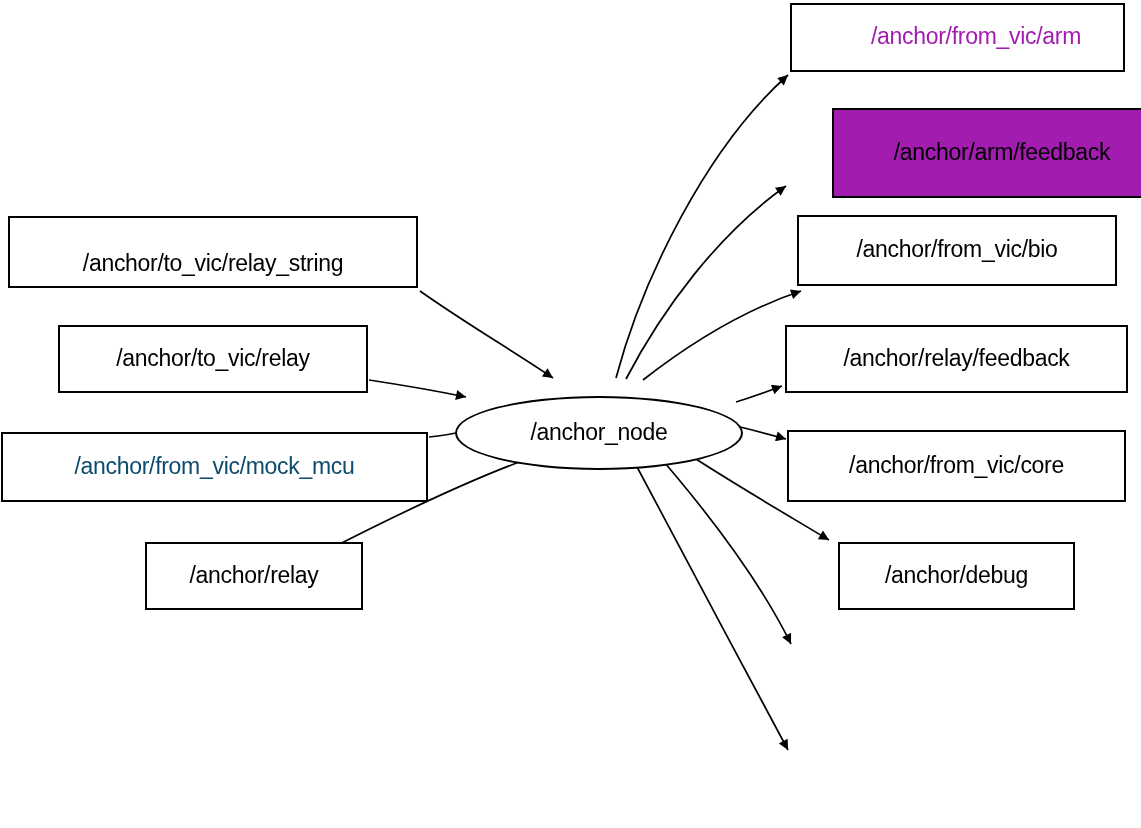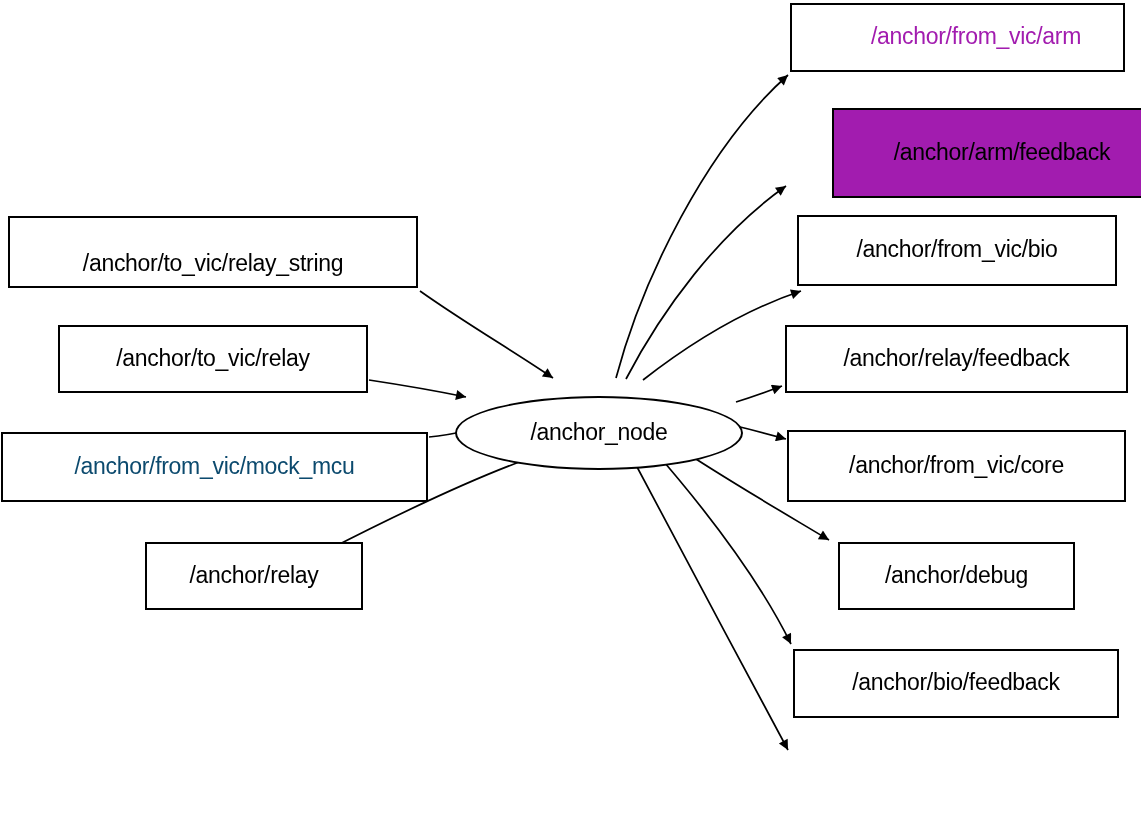--- a/index.html
+++ b/index.html
@@ -106,17 +106,14 @@
       </div>
       <div class="node" style="left: 785px; top: 325px; width: 343px; height: 68px; background: rgb(255, 255, 255); border-color: rgb(0, 0, 0);">
         <span class="label" style="color: rgb(0, 0, 0);">/anchor/relay/feedback</span>
       </div>
       <div class="node" style="left: 787px; top: 430px; width: 339px; height: 72px; background: rgb(255, 255, 255); border-color: rgb(0, 0, 0);">
         <span class="label" style="color: rgb(0, 0, 0);">/anchor/from_vic/core</span>
       </div>
       <div class="node" style="left: 838px; top: 542px; width: 237px; height: 68px; background: rgb(255, 255, 255); border-color: rgb(0, 0, 0);">
         <span class="label" style="color: rgb(0, 0, 0);">/anchor/debug</span>
       </div>
-      <div class="node" style="left: 793px; top: 649px; width: 326px; height: 69px; background: rgb(255, 255, 255); border-color: rgb(0, 0, 0);">
-        <span class="label" style="color: rgb(0, 0, 0);">/anchor/bio/feedback</span>
-      </div>
     </div>
 </div>
 
 </body></html>

